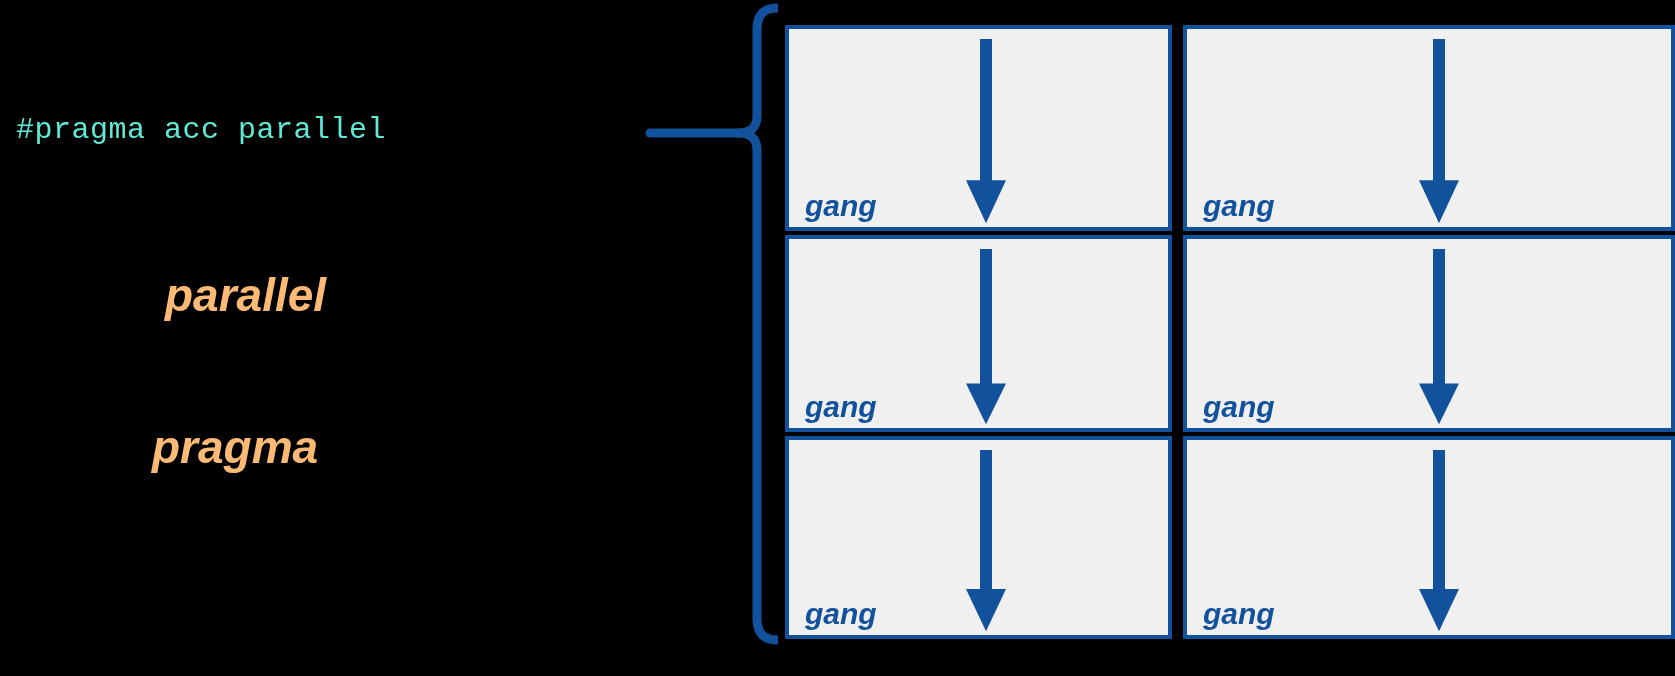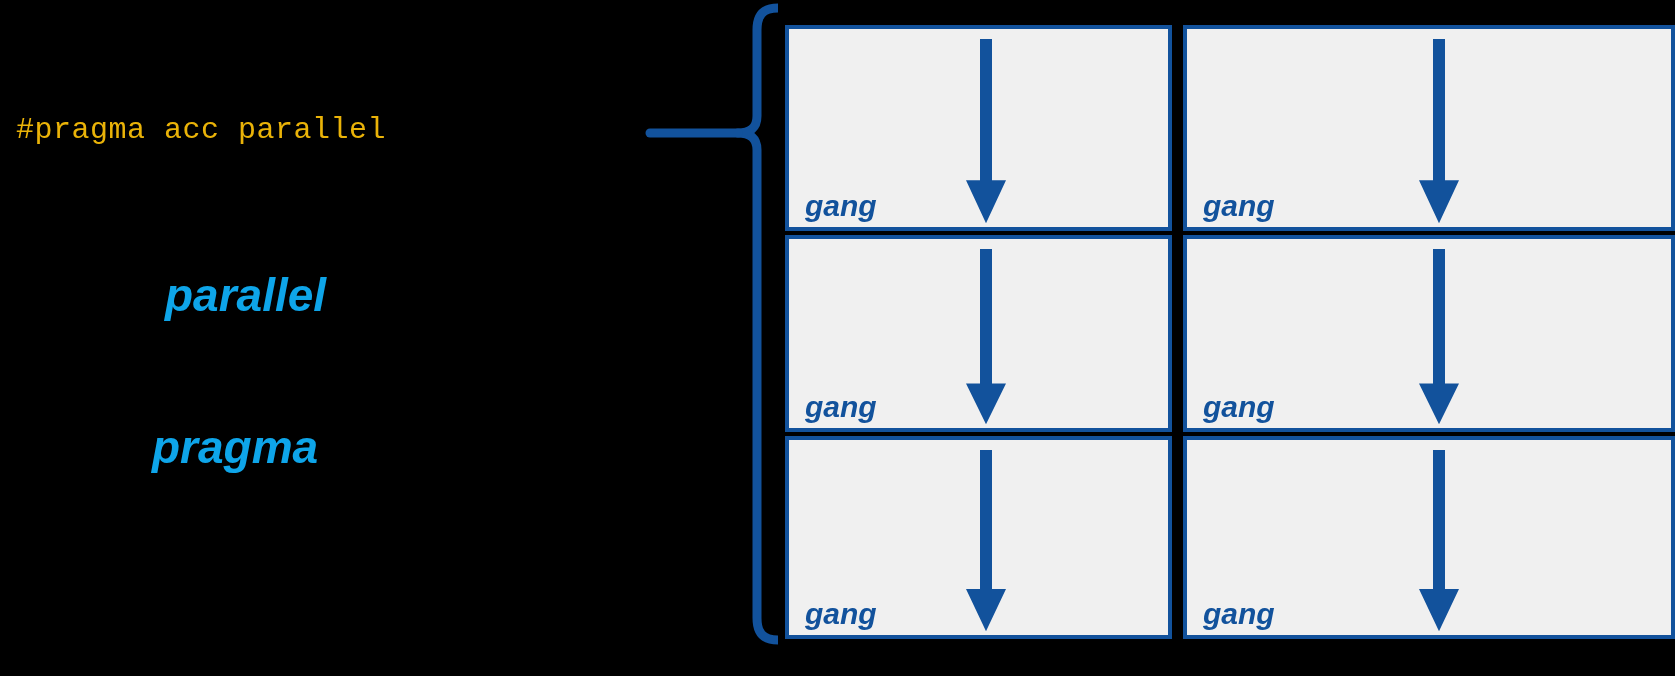--- a/index.html
+++ b/index.html
@@ -23,31 +23,31 @@
   }
 
   
   .pragma-text {
     position: absolute;
     left: 16px;
     top: 108px;
     font-family: "Liberation Mono", "DejaVu Sans Mono", monospace;
     font-size: 30px;
     letter-spacing: 0.5px;
-    color: #eab308;
+    color: #5eead4;
     white-space: pre;
     line-height: 44px;
   }
 
   .emph-word {
     position: absolute;
     font-family: "Liberation Sans", sans-serif;
     font-weight: bold;
     font-style: italic;
-    color: #0ea5e9;
+    color: #fdba74;
     white-space: pre;
     line-height: 1;
     text-align: right;
   }
   .emph-parallel {
     left: 165px;
     top: 272px;
     font-size: 46px;
   }
   .emph-gangs {

